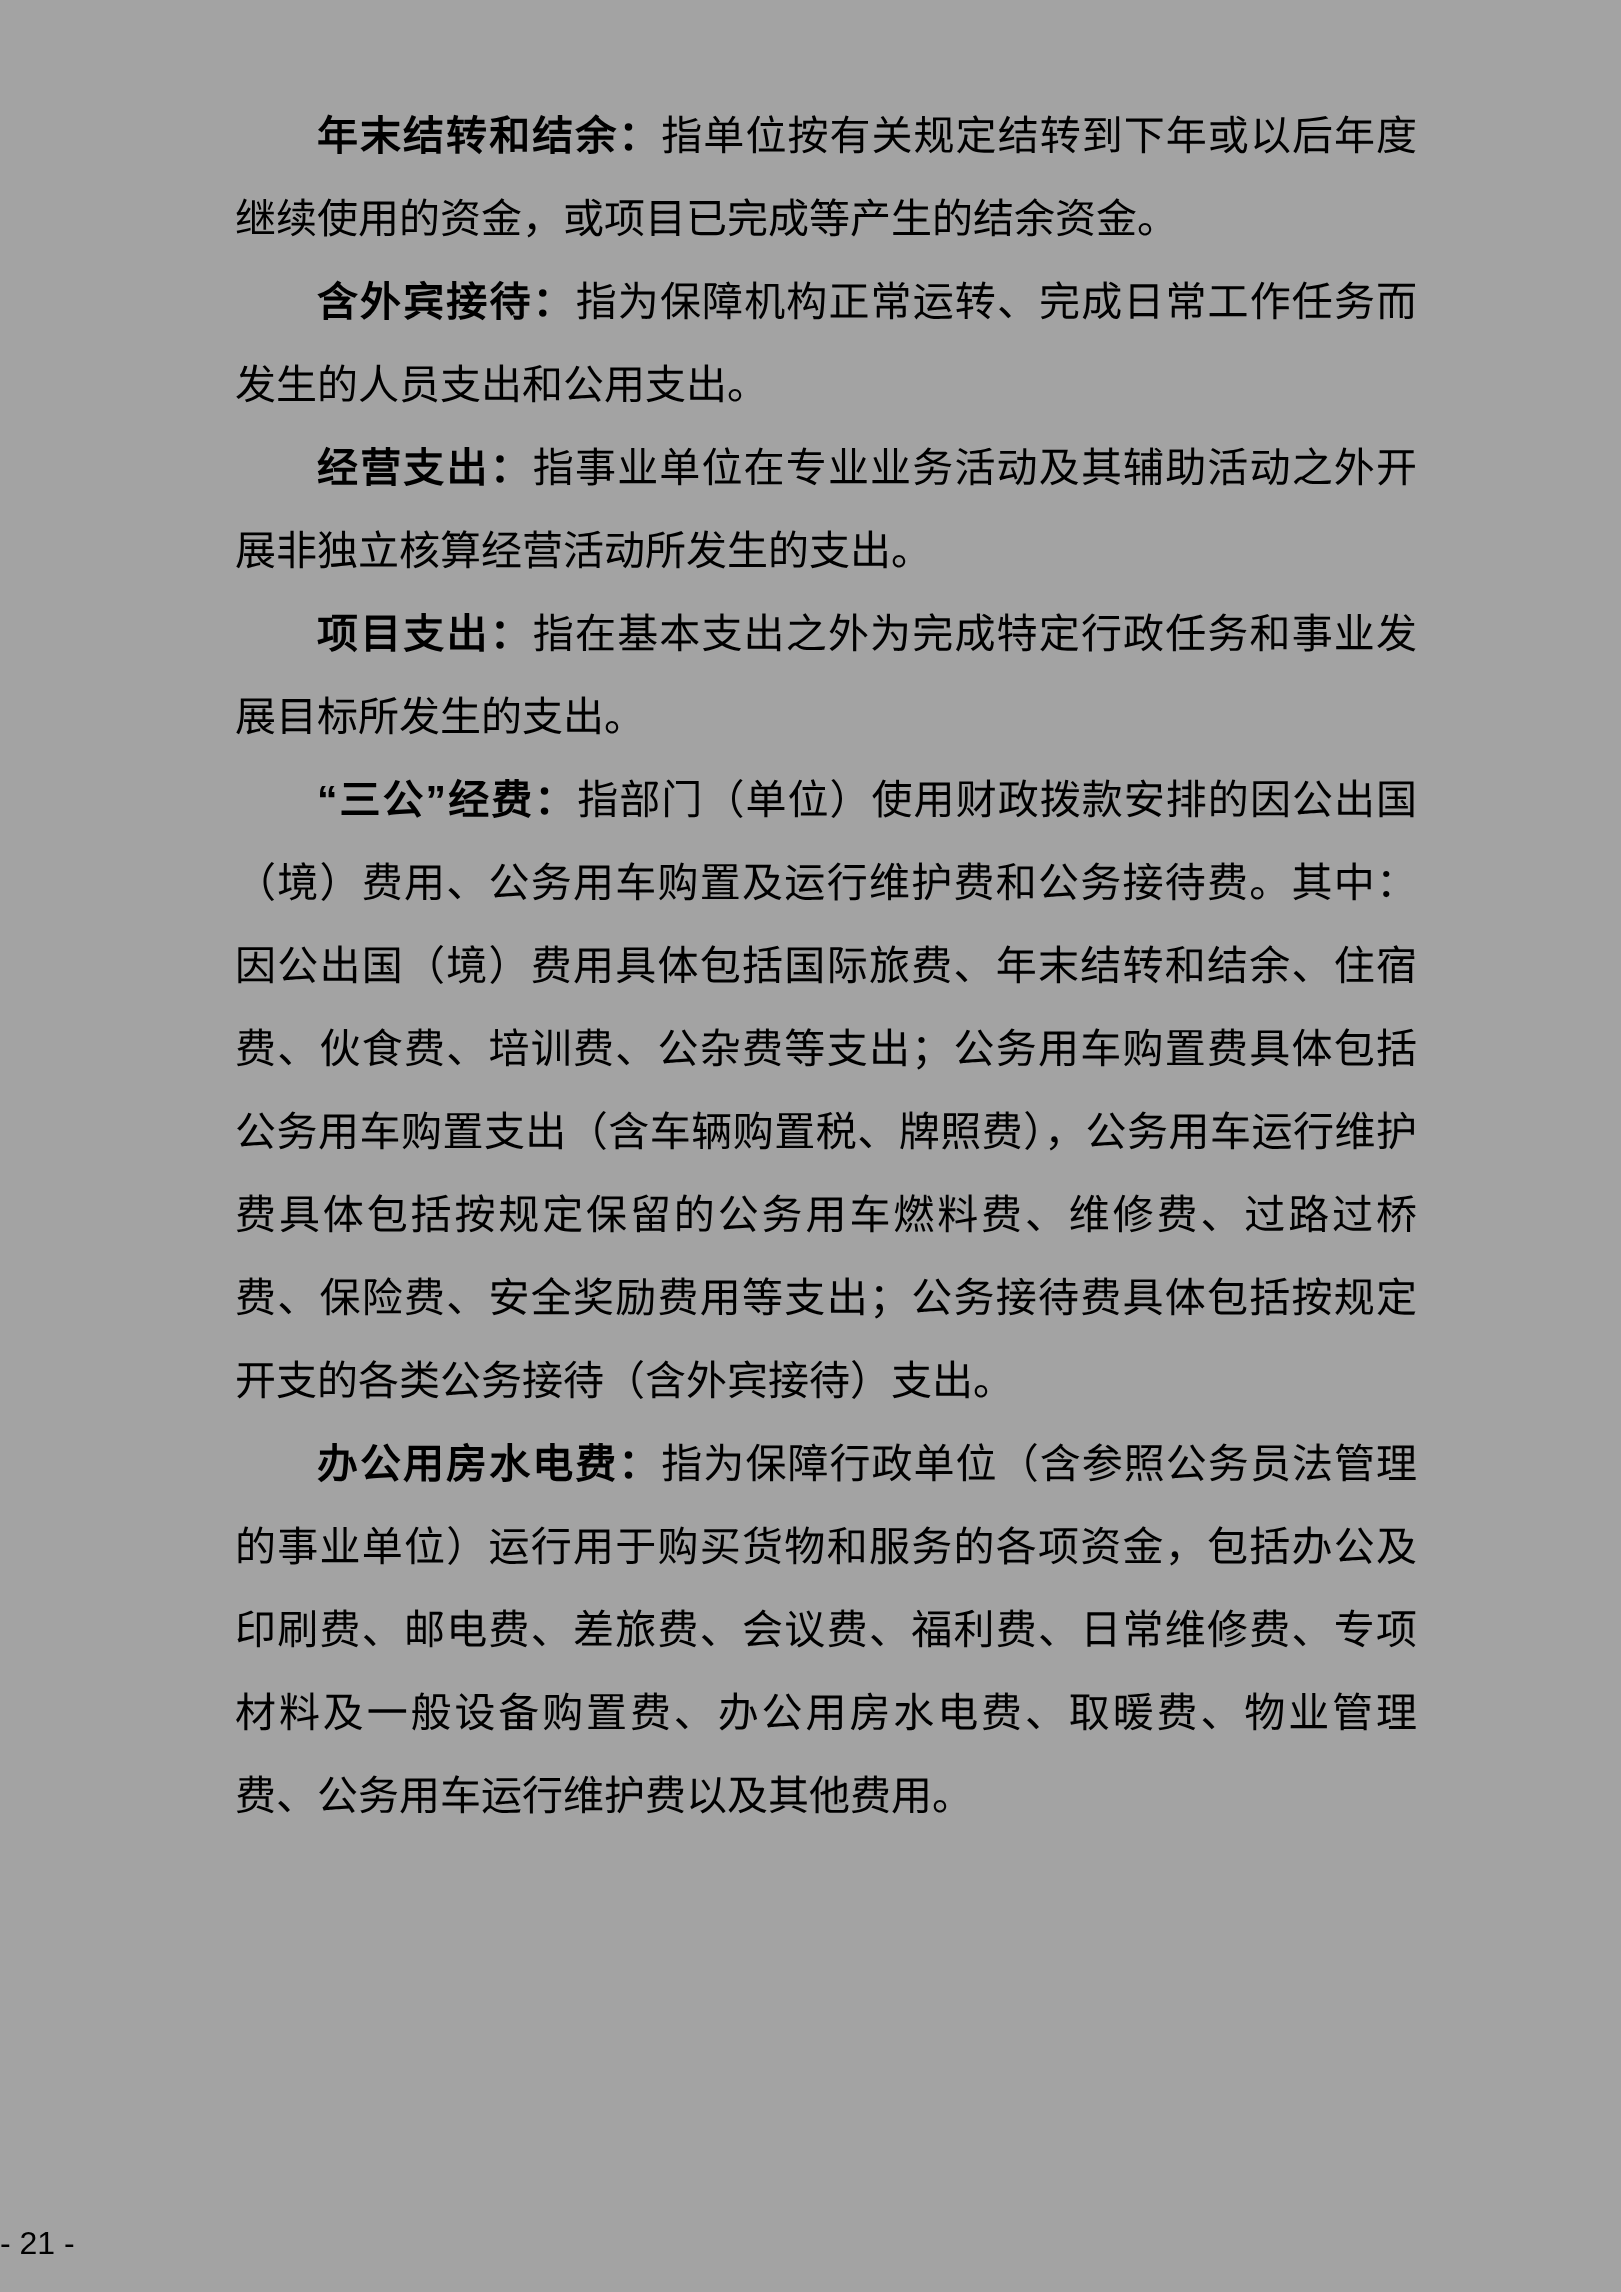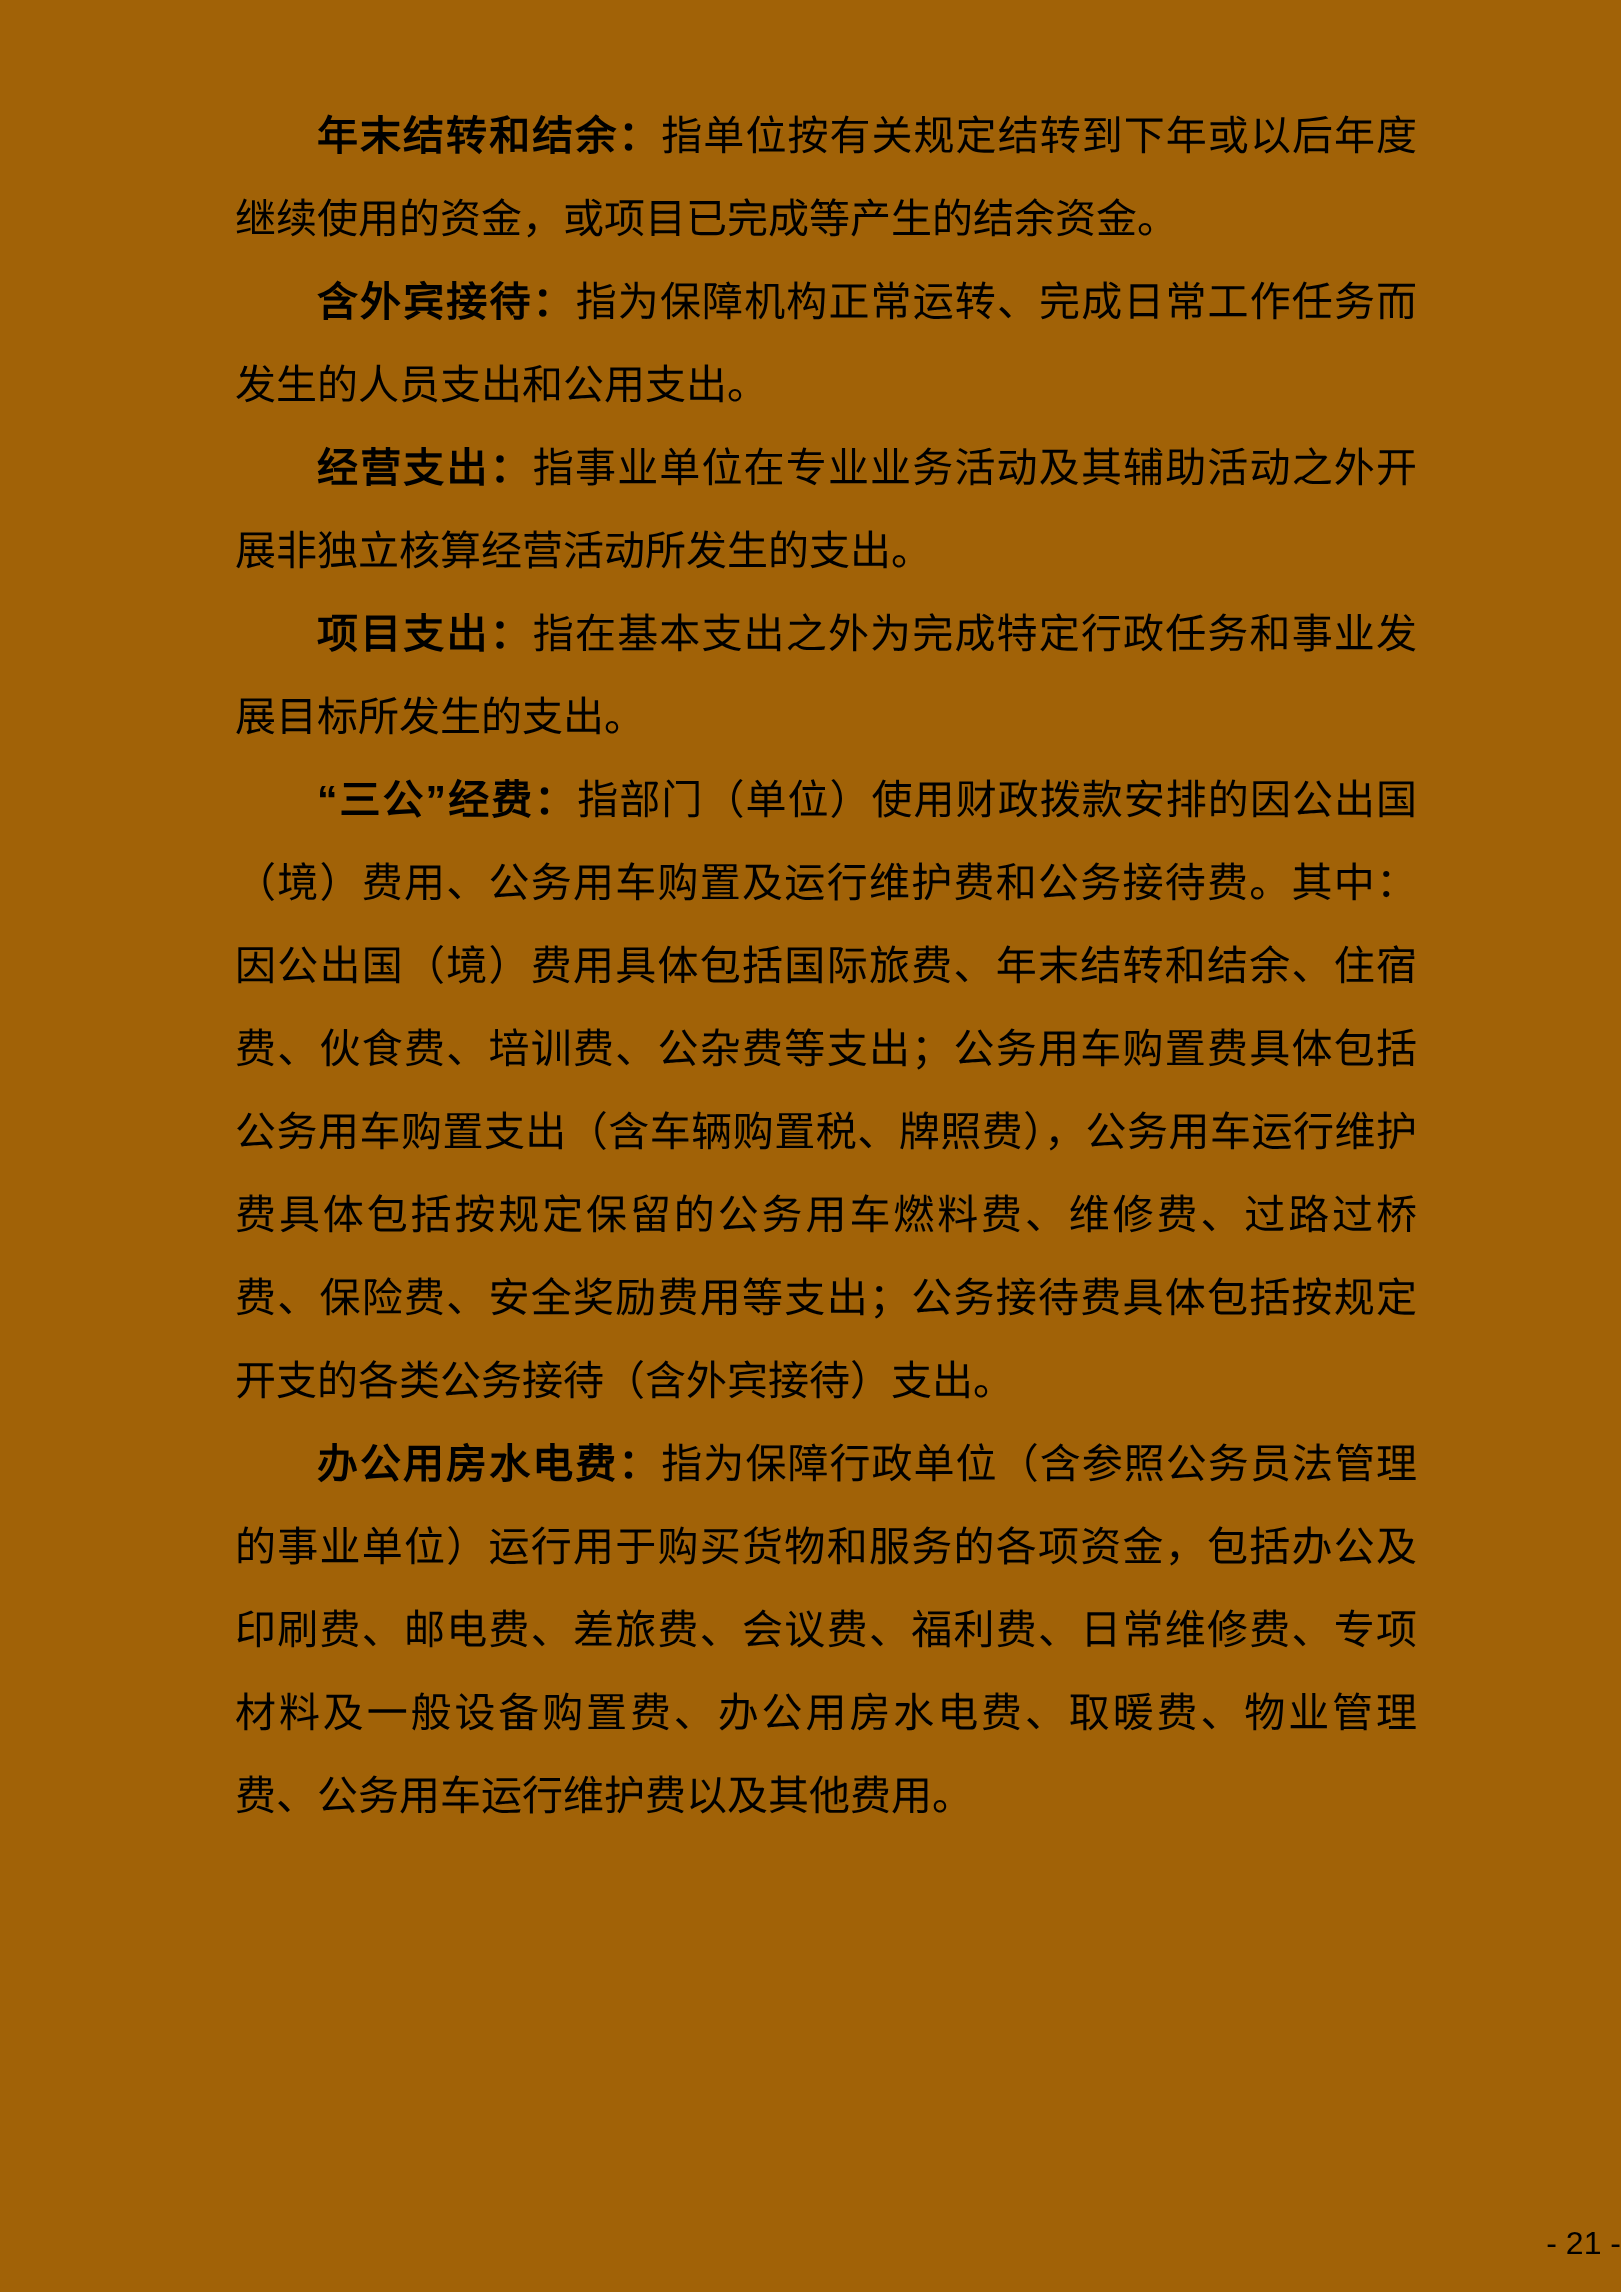--- a/index.html
+++ b/index.html
@@ -4,21 +4,21 @@
 <style>
   html, body {
     margin: 0;
     padding: 0;
     background: #ffffff;
   }
   .page {
     position: relative;
     width: 1621px;
     height: 2293px;
-    background: #a16207;
+    background: #a3a3a3;
     color: #000000;
     overflow: hidden;
   }
   .content {
     position: absolute;
     top: 95px;
     left: 235px;
     width: 1182px;
     font-family: "Liberation Serif", "DejaVu Serif", serif;
     font-size: 41px;
@@ -38,21 +38,21 @@
     letter-spacing: 1px;
   }
   .definition {
     font-weight: 400;
   }
   .footer {
     position: absolute;
     left: 0;
     bottom: 31px;
     width: 100%;
-    text-align: right;
+    text-align: left;
     font-family: "Liberation Sans", "DejaVu Sans", sans-serif;
     font-size: 32px;
     color: #000000;
   }
 </style>
 </head>
 <body>
 
 <div class="page">
   <main class="content">

